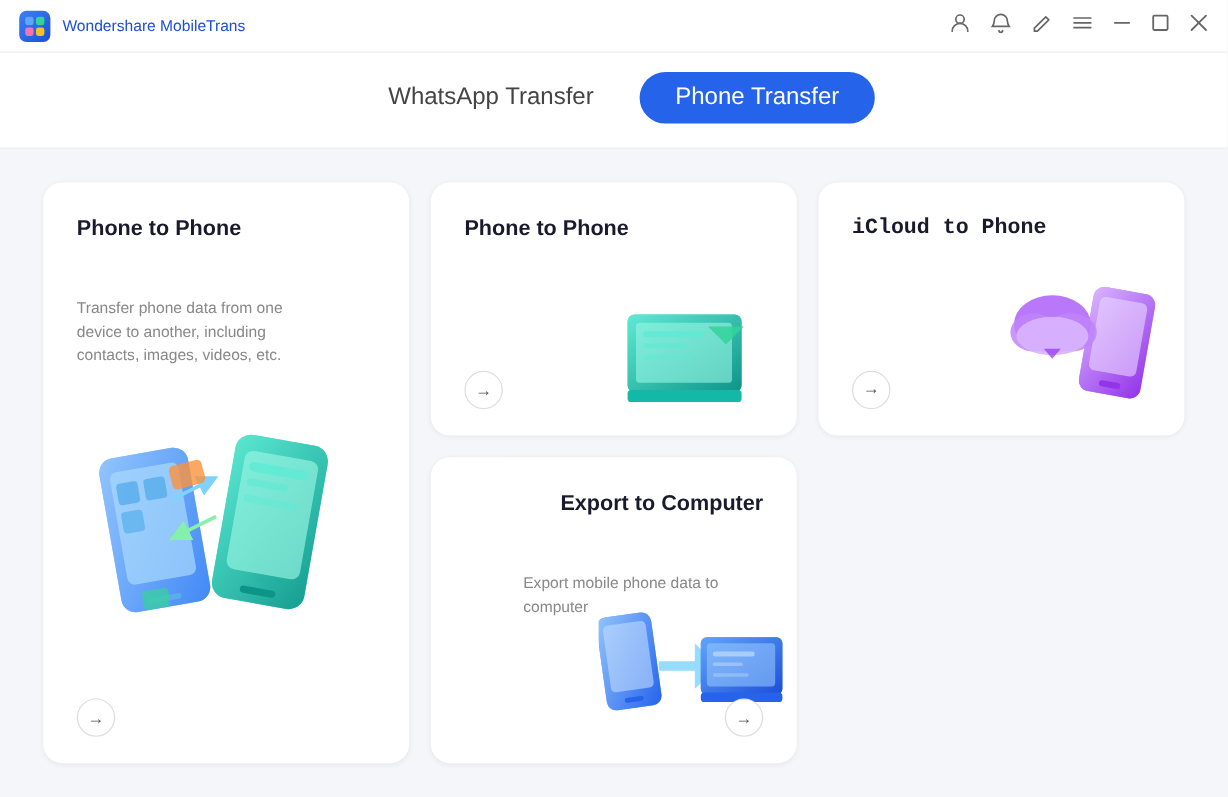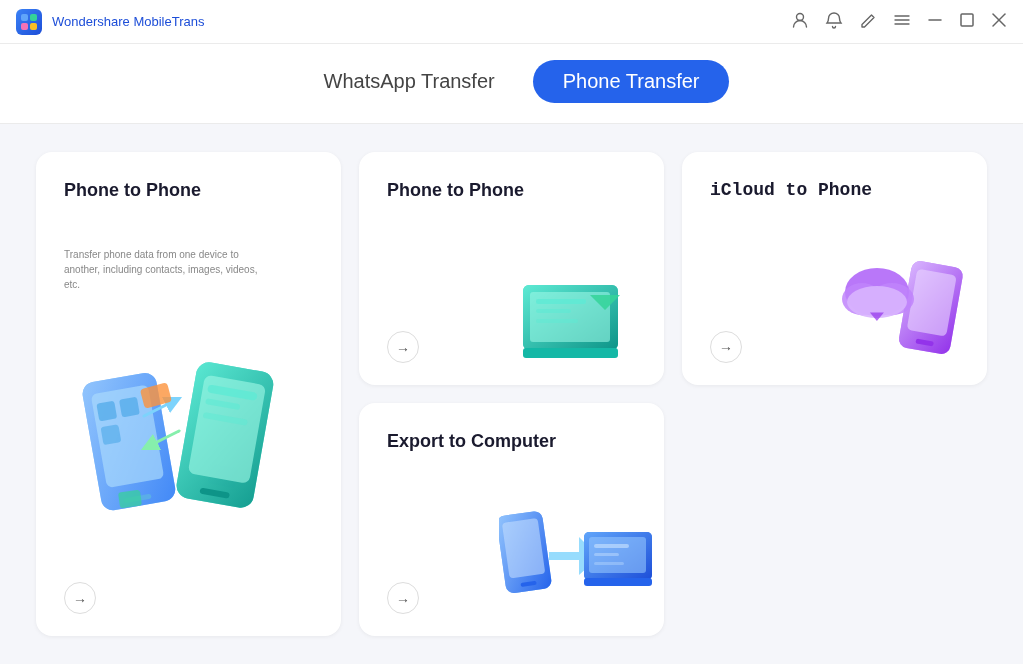--- a/index.html
+++ b/index.html
@@ -114,21 +114,21 @@
     .card.large {
       grid-row: 1 / 3;
     }
     .card-title {
       font-size: 18px;
       font-weight: 700;
       color: #1a1a2e;
       margin-bottom: 10px;
     }
     .card-desc {
-      font-size: 10px;
+      font-size: 13px;
       color: #888;
       line-height: 1.5;
       max-width: 200px;
     }
     .card-arrow {
       width: 32px;
       height: 32px;
       border-radius: 50%;
       border: 1.5px solid #ddd;
       display: flex;
@@ -330,22 +330,23 @@
             <linearGradient id="purpleGrad" x1="0" y1="0" x2="1" y2="1">
               <stop offset="0%" stop-color="#d8b4fe"></stop>
               <stop offset="100%" stop-color="#9333ea"></stop>
             </linearGradient>
           </defs>
         </svg>
       </div>
       <div class="card-arrow" style="margin-top:auto; z-index:1;">→</div>
     </div>
 
-    <div class="card" style="min-height:180px;">
+    <div class="card" style="min-height:180px;align-items:flex-end;">
       <div class="card-title">Export to Computer</div>
+      <div class="card-desc">Export mobile phone data to computer</div>
 
       <div style="position:absolute; right:10px; bottom:10px;">
         <svg width="155" height="130" viewBox="0 0 155 130">
 
           <g transform="translate(5,20) rotate(-8,30,60)">
             <rect x="0" y="0" width="46" height="78" rx="8" fill="#60a5fa" opacity="0.9"></rect>
             <rect x="0" y="0" width="46" height="78" rx="8" fill="url(#blue2Grad)"></rect>
             <rect x="5" y="7" width="36" height="56" rx="4" fill="#bfdbfe" opacity="0.6"></rect>
             <rect x="15" y="69" width="16" height="4" rx="2" fill="#2563eb"></rect>
           </g>

